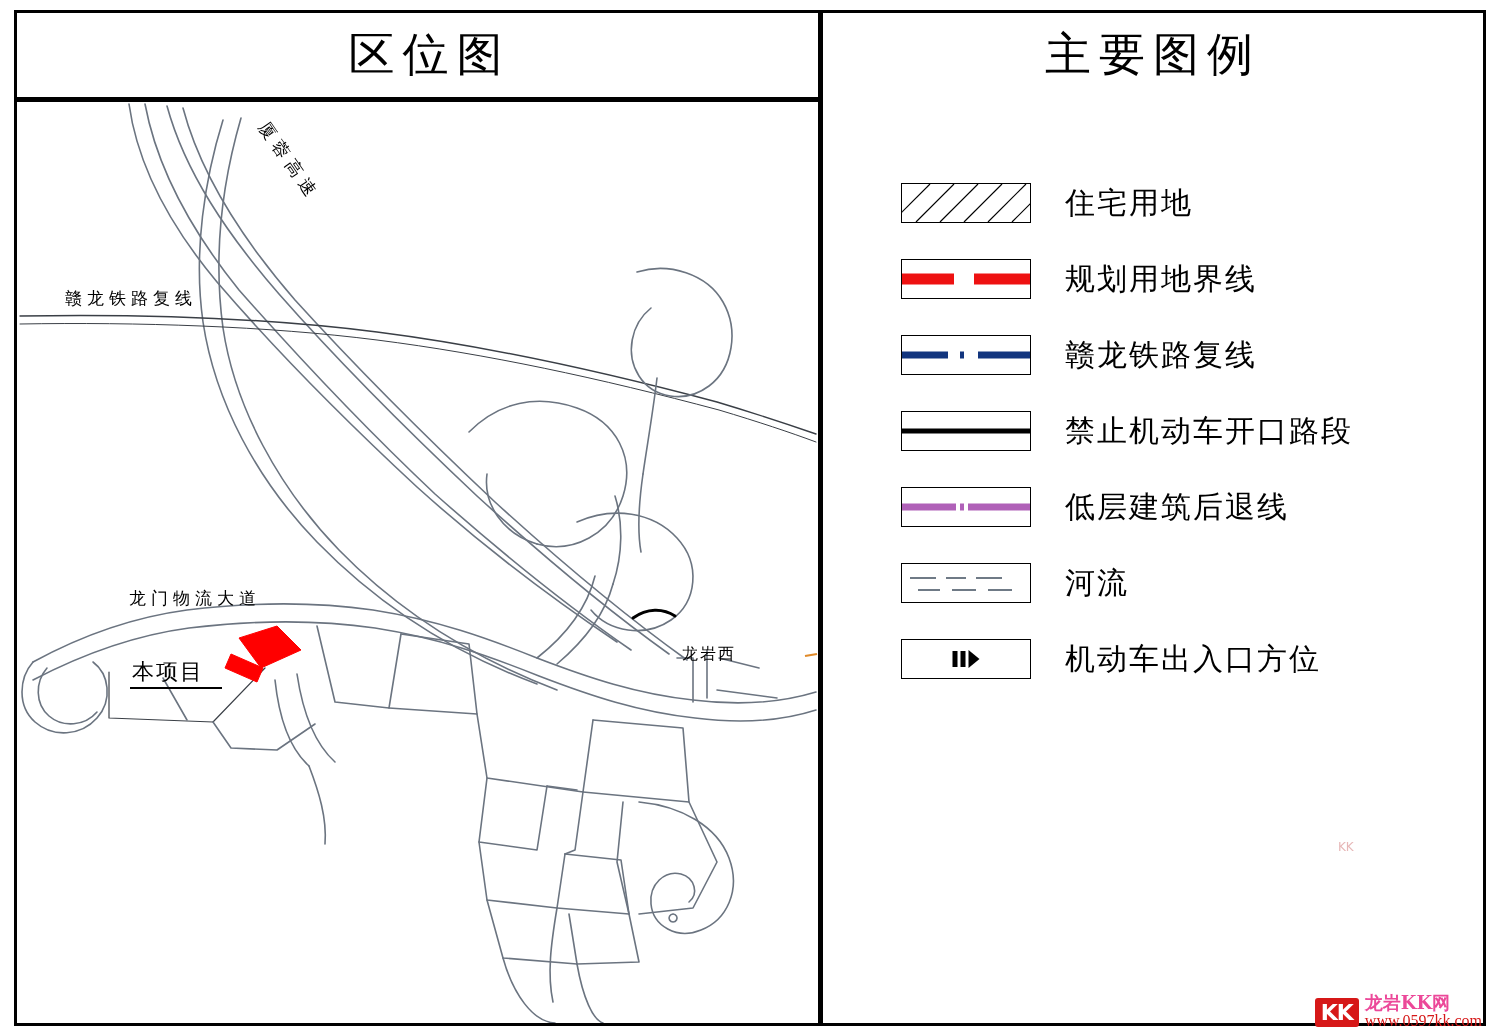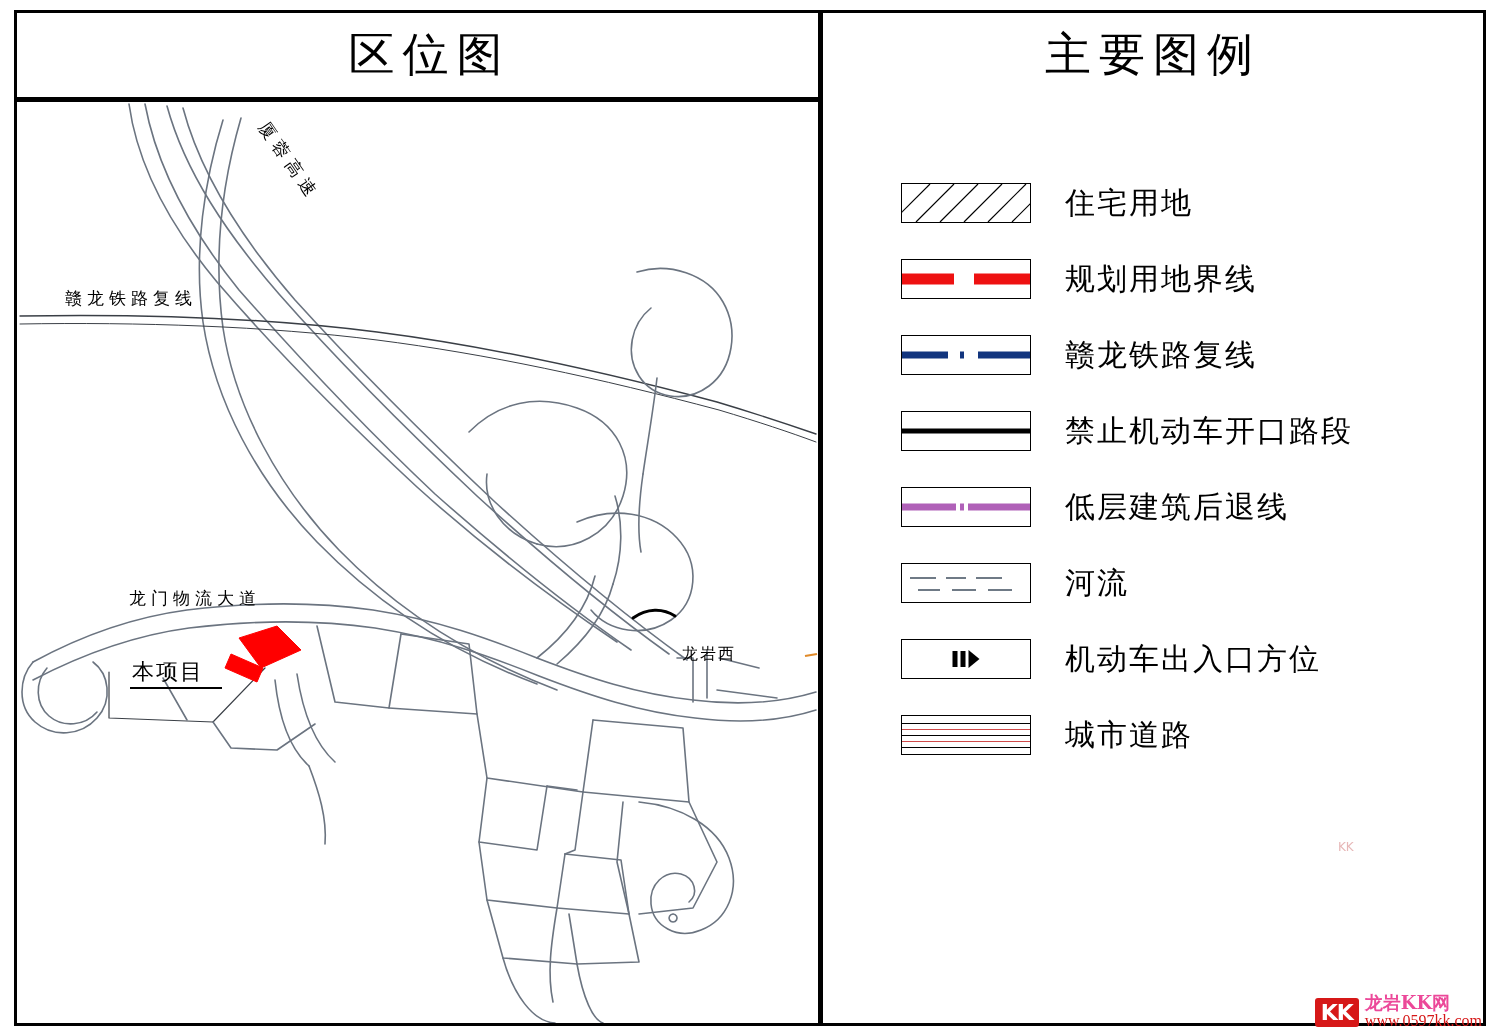--- a/index.html
+++ b/index.html
@@ -477,32 +477,20 @@
         <div class="legend-symbol">
           <div class="access-mark">
             <div class="b"></div>
             <div class="b"></div>
             <div class="tri"></div>
           </div>
         </div>
         <div class="legend-label">机动车出入口方位</div>
       </div>
 
-      <div class="legend-item">
-        <div class="legend-symbol">
-          <div class="road-lines">
-            <div class="rd" style="top:7px;"></div>
-            <div class="rd rd-red" style="top:13px;"></div>
-            <div class="rd" style="top:19px;"></div>
-            <div class="rd rd-red" style="top:25px;"></div>
-            <div class="rd" style="top:31px;"></div>
-          </div>
-        </div>
-        <div class="legend-label">城市道路</div>
-      </div>
 
     </div>
 
     <div class="wm-faint" style="left:515px; top:738px;">KK</div>
   </div>
 
   <div class="watermark">
     <div class="wm-logo">KK</div>
     <div>
       <div class="wm-text-top">龙岩KK网</div>

